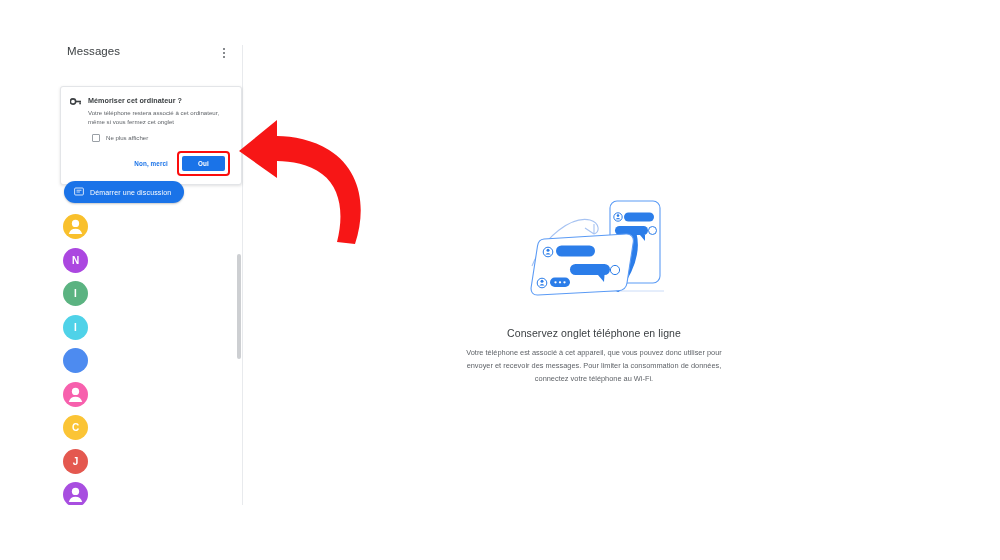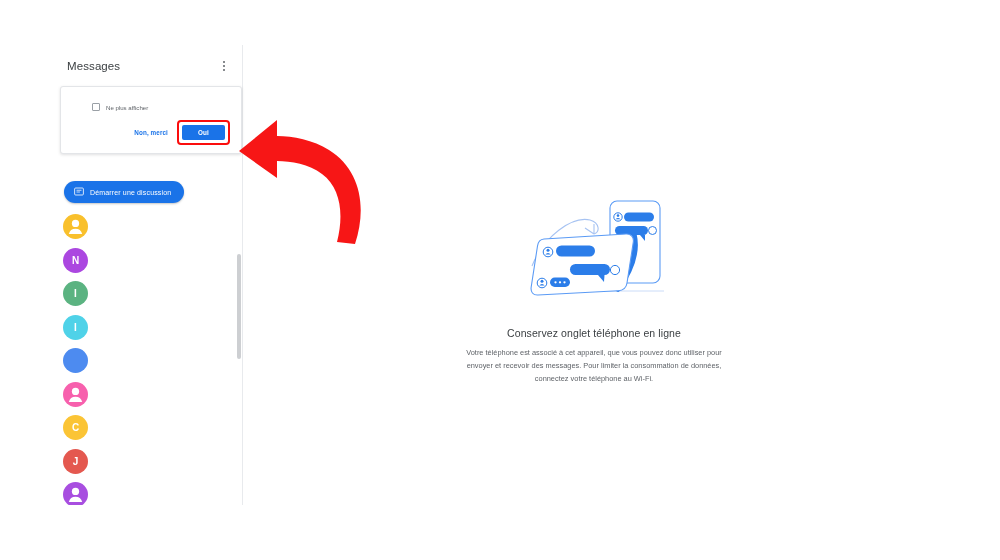--- a/index.html
+++ b/index.html
@@ -31,21 +31,21 @@
     top: 0;
     width: 187px;
     height: 460px;
     background: #ffffff;
     border-right: 1px solid #e8eaed;
     overflow: hidden;
   }
   #sidebar-header {
     height: 42px;
     display: flex;
-    align-items: center;
+    align-items: flex-start;
     padding: 0 10px 0 12px;
     gap: 8px;
   }
   #sidebar-title {
     font-size: 11.5px;
     color: #3c4043;
     letter-spacing: .1px;
     flex: 1;
   }
   .kebab {
@@ -372,20 +372,31 @@
         <circle cx="46" cy="92.3" r="1.15" fill="#ffffff"></circle>
         <circle cx="50.5" cy="92.3" r="1.15" fill="#ffffff"></circle>
       </svg>
 
       <div id="empty-title">Conservez onglet téléphone en ligne</div>
       <div id="empty-body">Votre téléphone est associé à cet appareil, que vous pouvez donc utiliser pour envoyer et recevoir des messages. Pour limiter la consommation de données, connectez votre téléphone au Wi-Fi.</div>
     </div>
   </div>
 
   <div id="remember-dialog">
+    <div id="dialog-top">
+      <svg class="key-icon" width="11" height="9" viewBox="0 0 22 18">
+        <circle cx="6" cy="9" r="5.3" fill="none" stroke="#3c4043" stroke-width="3.2"></circle>
+        <rect x="10" y="7.4" width="12" height="3.2" fill="#3c4043"></rect>
+        <rect x="18.6" y="10.6" width="3.2" height="4" fill="#3c4043"></rect>
+      </svg>
+      <div id="dialog-texts">
+        <div id="dialog-heading">Mémoriser cet ordinateur ?</div>
+        <div id="dialog-body">Votre téléphone restera associé à cet ordinateur, même si vous fermez cet onglet</div>
+      </div>
+    </div>
 
     <div id="dialog-checkbox-row">
       <span class="checkbox"></span>
       <span id="dialog-checkbox-label">Ne plus afficher</span>
     </div>
 
     <div id="dialog-actions">
       <span id="btn-no">Non, merci</span>
       <span id="oui-wrap">
         <button id="btn-yes">Oui</button>

